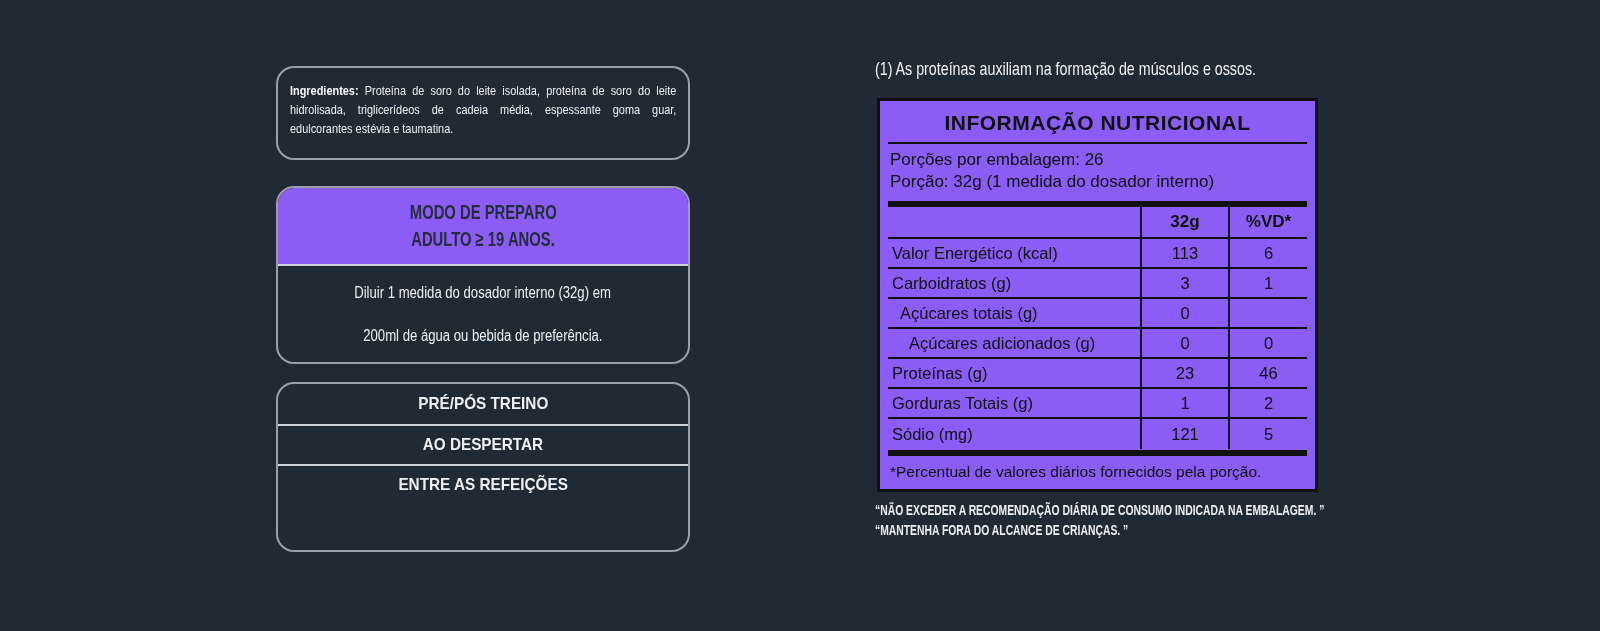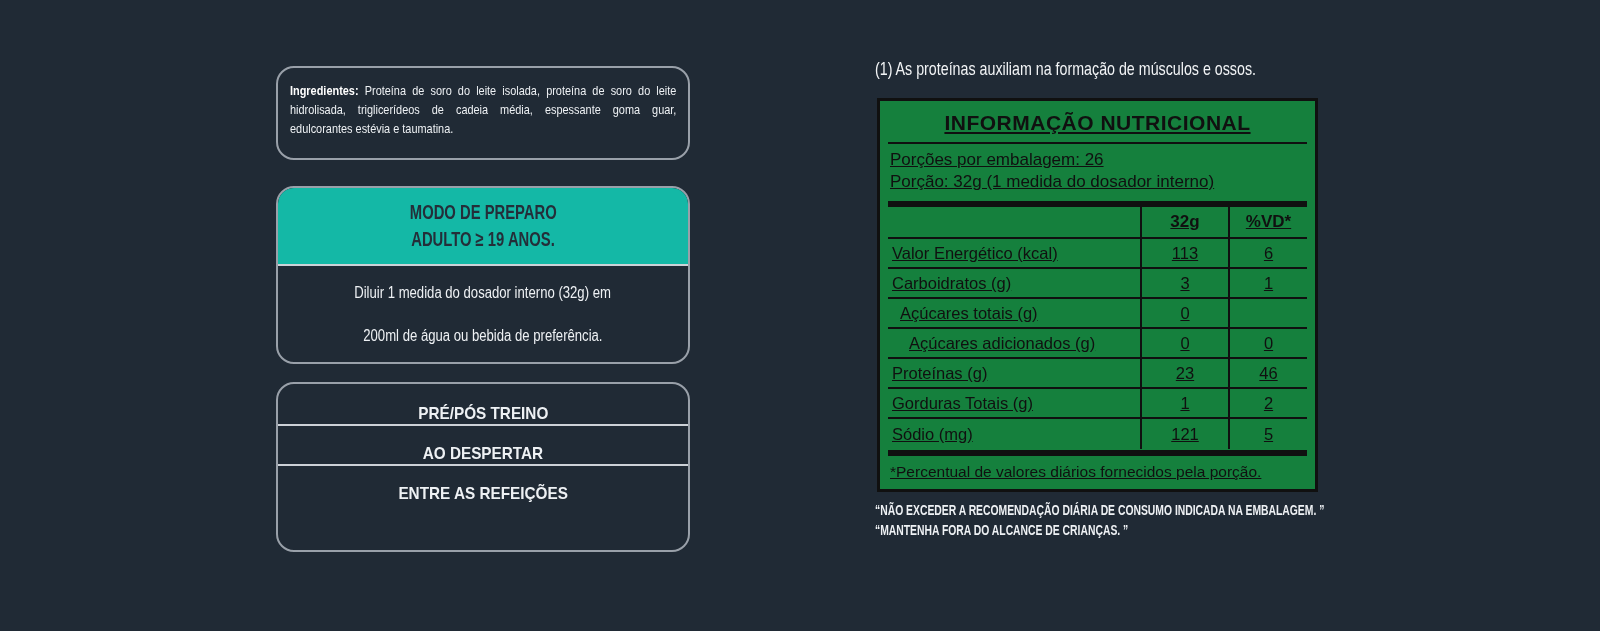--- a/index.html
+++ b/index.html
@@ -21,21 +21,21 @@
     width: 460px; transform: scaleX(0.84); transform-origin: 0 0;
     text-align: justify; font-size: 13px; line-height: 19px;
     color: #eef1f4;
   }
   .ing-text b { color: #ffffff; }
 
   #preparo-box { top: 186px; height: 178px; }
   #usage-box   { top: 382px; height: 170px; }
 
   .peach {
-    background: #14b8a6; color: #242e39;
+    background: #8b5cf6; color: #242e39;
     border-radius: 15px 15px 0 0;
     border-bottom: 2px solid #ccd1d7;
     display: flex; flex-direction: column;
     align-items: center; justify-content: center;
   }
   #preparo-header { height: 78px; }
   #usage-header   { height: 46px; }
 
   .cond { display: inline-block; white-space: nowrap; }
   .t-modo  { font-size: 20px; font-weight: bold; line-height: 27px;
@@ -45,36 +45,35 @@
   .t-usage-h { font-size: 18px; font-weight: bold;
              transform: scaleX(0.80); transform-origin: 50% 50%; }
   .t-usage { font-size: 17px; font-weight: bold; color: #eef1f4;
              transform: scaleX(0.90); transform-origin: 50% 50%; }
 
   #preparo-body {
     height: 96px; display: flex; flex-direction: column;
     align-items: center; justify-content: center; gap: 20px;
   }
   .usage-row {
-    height: 40px; display: flex; align-items: flex-end; justify-content: center;
+    height: 40px; display: flex; align-items: center; justify-content: center;
   }
   .usage-row + .usage-row { border-top: 2px solid #ccd1d7; }
 
   
   #protein-note {
     position: absolute; left: 875px; top: 58px; color: #f2f4f6;
     font-size: 19px;
   }
   .t-note { transform: scaleX(0.75); transform-origin: 0 50%; }
 
   #nutrition-table {
     position: absolute; left: 877px; top: 98px; width: 441px; height: 394px;
-    background: #15803d; border: 3px solid #101010; color: #101010;
+    background: #8b5cf6; border: 3px solid #101010; color: #101010;
     padding: 2px 8px;
-    text-decoration: underline;
   }
   .nt-title { text-align: center; font-weight: bold; font-size: 21px;
               letter-spacing: 0.5px; padding: 8px 0 7px; }
   .nt-rule { height: 2px; background: #101010; }
   .nt-servings { font-size: 17px; line-height: 22px; padding: 5px 2px 7px; }
   .nt-bar { height: 6px; background: #101010; margin-top: 1px; }
   .nt-row { display: flex; align-items: stretch; height: 30px;
             border-bottom: 2px solid #101010; font-size: 16.5px; }
   .nt-row.nt-head { height: 32px; font-weight: bold; font-size: 17px; }
   .nt-row.nt-last { border-bottom: none; }

